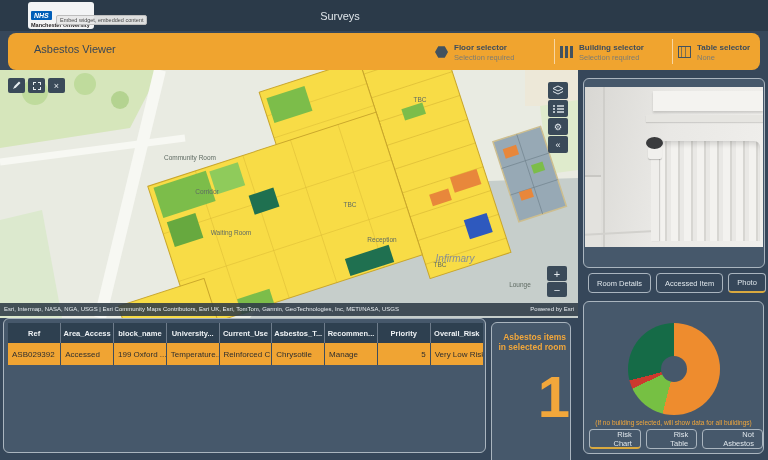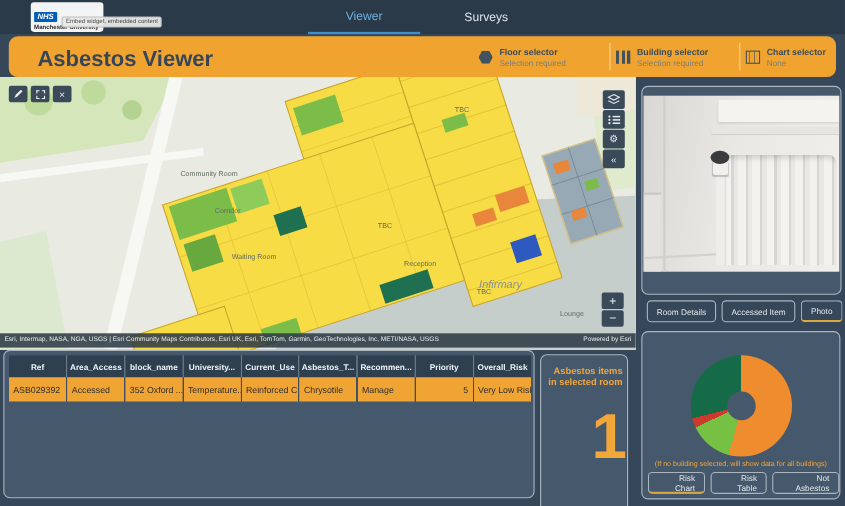--- a/index.html
+++ b/index.html
@@ -14,21 +14,21 @@
   .org-name { font-size:5.5px; font-weight:bold; color:#231F20; line-height:7px; white-space:nowrap; }
   .org-sub { font-size:4px; color:#4A4A4A; line-height:5px; white-space:nowrap; }
   .embed-tooltip { position:absolute; left:56px; top:15px; background:rgba(232,232,232,.95); border:1px solid #BDBDBD; color:#4A4A4A; font-size:5.5px; line-height:8px; padding:0 3px; white-space:nowrap; border-radius:2px; z-index:5; }
   .tabs { position:absolute; left:280px; top:0; height:31px; display:flex; }
   .tab { height:31px; display:flex; align-items:center; justify-content:center; font-size:11px; cursor:pointer; }
   .tab.viewer { width:102px; color:#6FAEDD; border-bottom:2px solid #3E8FD0; }
   .tab.surveys { width:108px; margin-left:6px; color:#DFE5EA; }
 
   
   .titlebar { position:absolute; left:8px; top:33px; width:752px; height:37px; background:#F0A42F; border-radius:8px; }
-  .page-title { position:absolute; left:26px; top:10px; font-size:20px; font-weight:700; color:#374657; }
+  .page-title { position:absolute; left:26px; top:10px; font-size:11px; font-weight:400; color:#374657; }
   .selector { position:absolute; top:5px; height:28px; display:flex; align-items:center; gap:6px; }
   .sel-floor { left:427px; width:114px; }
   .sel-building { left:552px; width:108px; }
   .sel-site { left:670px; width:86px; }
   .sel-divider { position:absolute; top:6px; width:1px; height:25px; background:rgba(255,255,255,.55); }
   .div1 { left:546px; } .div2 { left:664px; }
   .sel-text .sel-label { font-size:8px; font-weight:bold; color:#3D4C5C; line-height:10px; }
   .sel-text .sel-value { font-size:7.5px; color:#7D7D74; line-height:9px; }
   .hexagon-icon { width:13px; height:13px; background:#42525F; clip-path:polygon(25% 5%,75% 5%,100% 50%,75% 95%,25% 95%,0 50%); }
   .building-icon { width:13px; height:12px; background:linear-gradient(90deg,#42525F 0 3px,transparent 3px 5px,#42525F 5px 8px,transparent 8px 10px,#42525F 10px 13px); }
@@ -96,21 +96,20 @@
 <div class="app">
 
   <div class="topbar">
     <div class="brand-card">
       <span class="nhs-box">NHS</span>
       <div class="org-name">Manchester University</div>
       <div class="org-sub">NHS Foundation Trust</div>
     </div>
     <div class="embed-tooltip">Embed widget, embedded content</div>
     <div class="tabs">
-      <div class="tab viewer">Viewer</div>
       <div class="tab surveys">Surveys</div>
     </div>
   </div>
 
   <div class="titlebar">
     <div class="page-title">Asbestos Viewer</div>
 
     <div class="selector sel-floor">
       <span class="hexagon-icon"></span>
       <span class="sel-text">
@@ -123,21 +122,21 @@
       <span class="building-icon"></span>
       <span class="sel-text">
         <div class="sel-label">Building selector</div>
         <div class="sel-value">Selection required</div>
       </span>
     </div>
     <div class="sel-divider div2"></div>
     <div class="selector sel-site">
       <span class="site-icon"></span>
       <span class="sel-text">
-        <div class="sel-label">Chart selector</div>
+        <div class="sel-label">Table selector</div>
         <div class="sel-value">None</div>
       </span>
     </div>
   </div>
 
   <div class="map">
     <svg width="578" height="248" viewBox="0 0 578 248">
       <rect width="578" height="248" fill="#E9EBE2"></rect>
 
       <polygon points="0,0 160,0 130,58 0,78" fill="#D6E6BB"></polygon>
@@ -287,21 +286,21 @@
           <th>Asbestos_T...</th>
           <th>Recommen...</th>
           <th>Priority</th>
           <th>Overall_Risk</th>
         </tr>
       </thead>
       <tbody>
         <tr>
           <td>ASB029392</td>
           <td>Accessed</td>
-          <td>352 Oxford ...</td>
+          <td>199 Oxford ...</td>
           <td>Temperature...</td>
           <td>Reinforced C...</td>
           <td>Chrysotile</td>
           <td>Manage</td>
           <td class="num">5</td>
           <td>Very Low Risk</td>
         </tr>
       </tbody>
     </table>
   </div>

